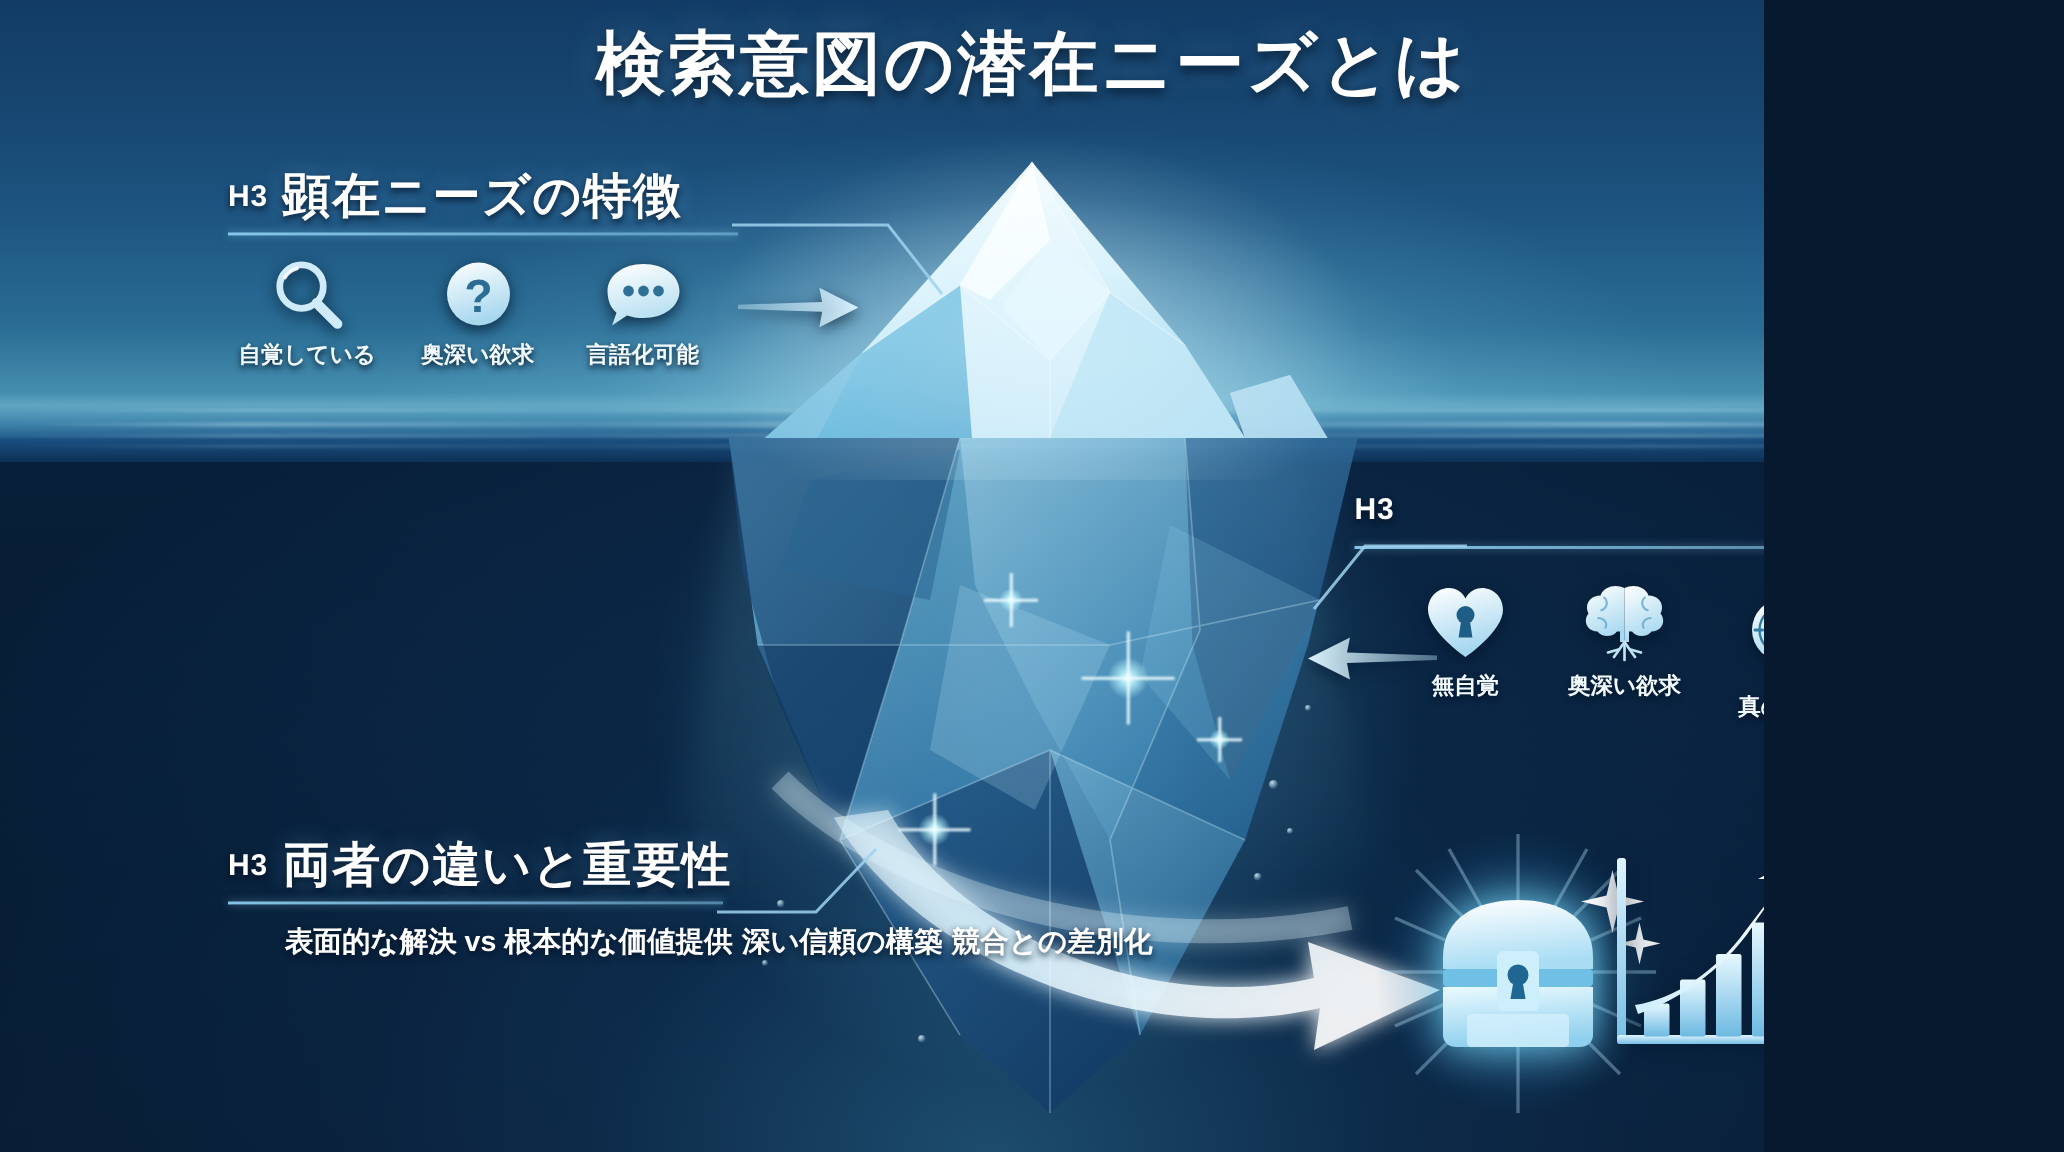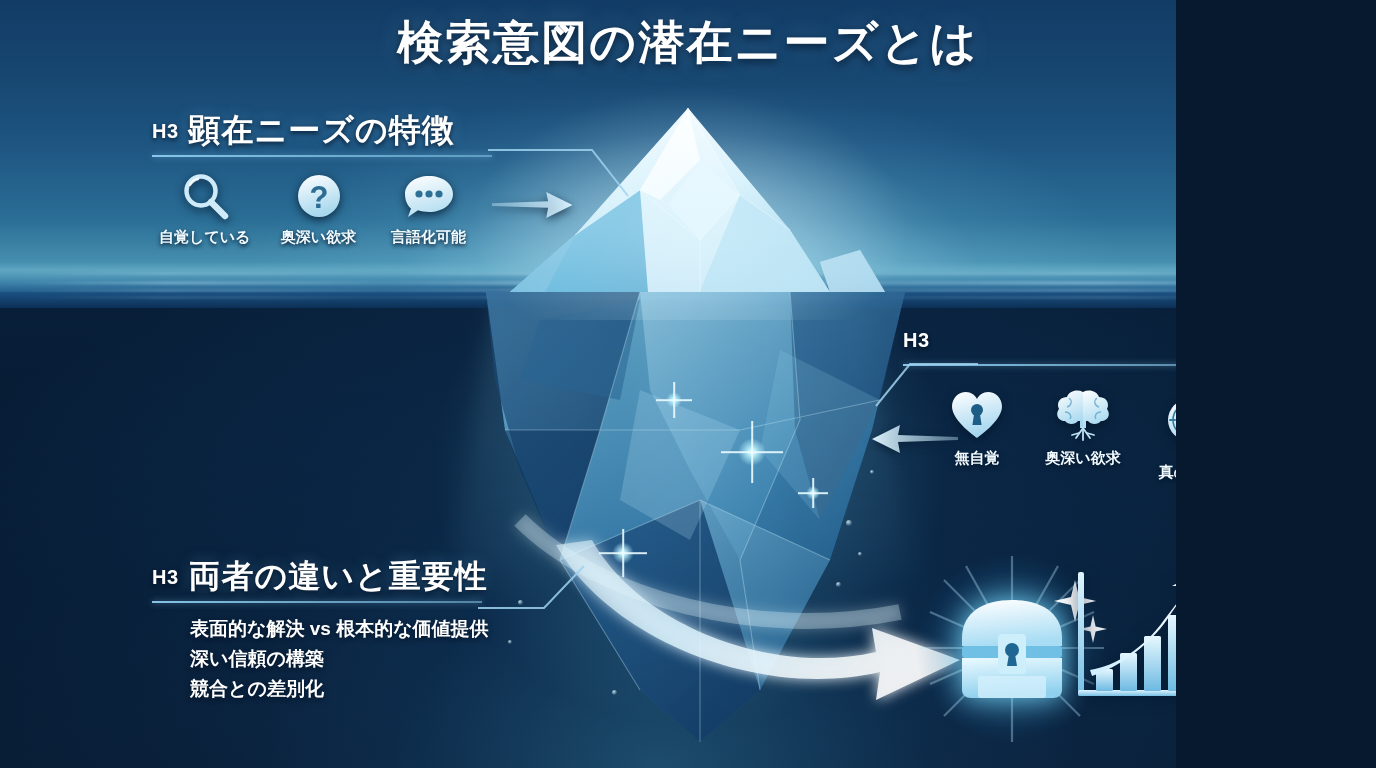--- a/index.html
+++ b/index.html
@@ -114,21 +114,21 @@
     background:linear-gradient(to right, rgba(140,205,240,.95), rgba(140,205,240,.55));
     box-shadow:0 0 6px rgba(150,215,250,.5);
   }
   .feat-row { display:flex; align-items:flex-start; }
   .feat { display:flex; flex-direction:column; align-items:center; }
   .feat-label {
     font-size:15px; font-weight:bold; color:#f2fbff; line-height:1;
     text-shadow:0 2px 4px rgba(2,18,38,.95);
     white-space:nowrap;
   }
-  .bullets { display:flex; flex-direction:column; gap:6px; }
+  .bullets { display:flex; gap:6px;text-align:right; }
   .bullet {
     font-size:19px; font-weight:bold; color:#ffffff; line-height:1.25;
     text-shadow:0 2px 5px rgba(2,18,38,.95);
     white-space:nowrap;
   }
 
   
   .icn { filter:drop-shadow(0 3px 5px rgba(2,20,40,.75)); }
   .title-main {
     position:absolute; left:0; top:12px; width:1376px; text-align:center;

